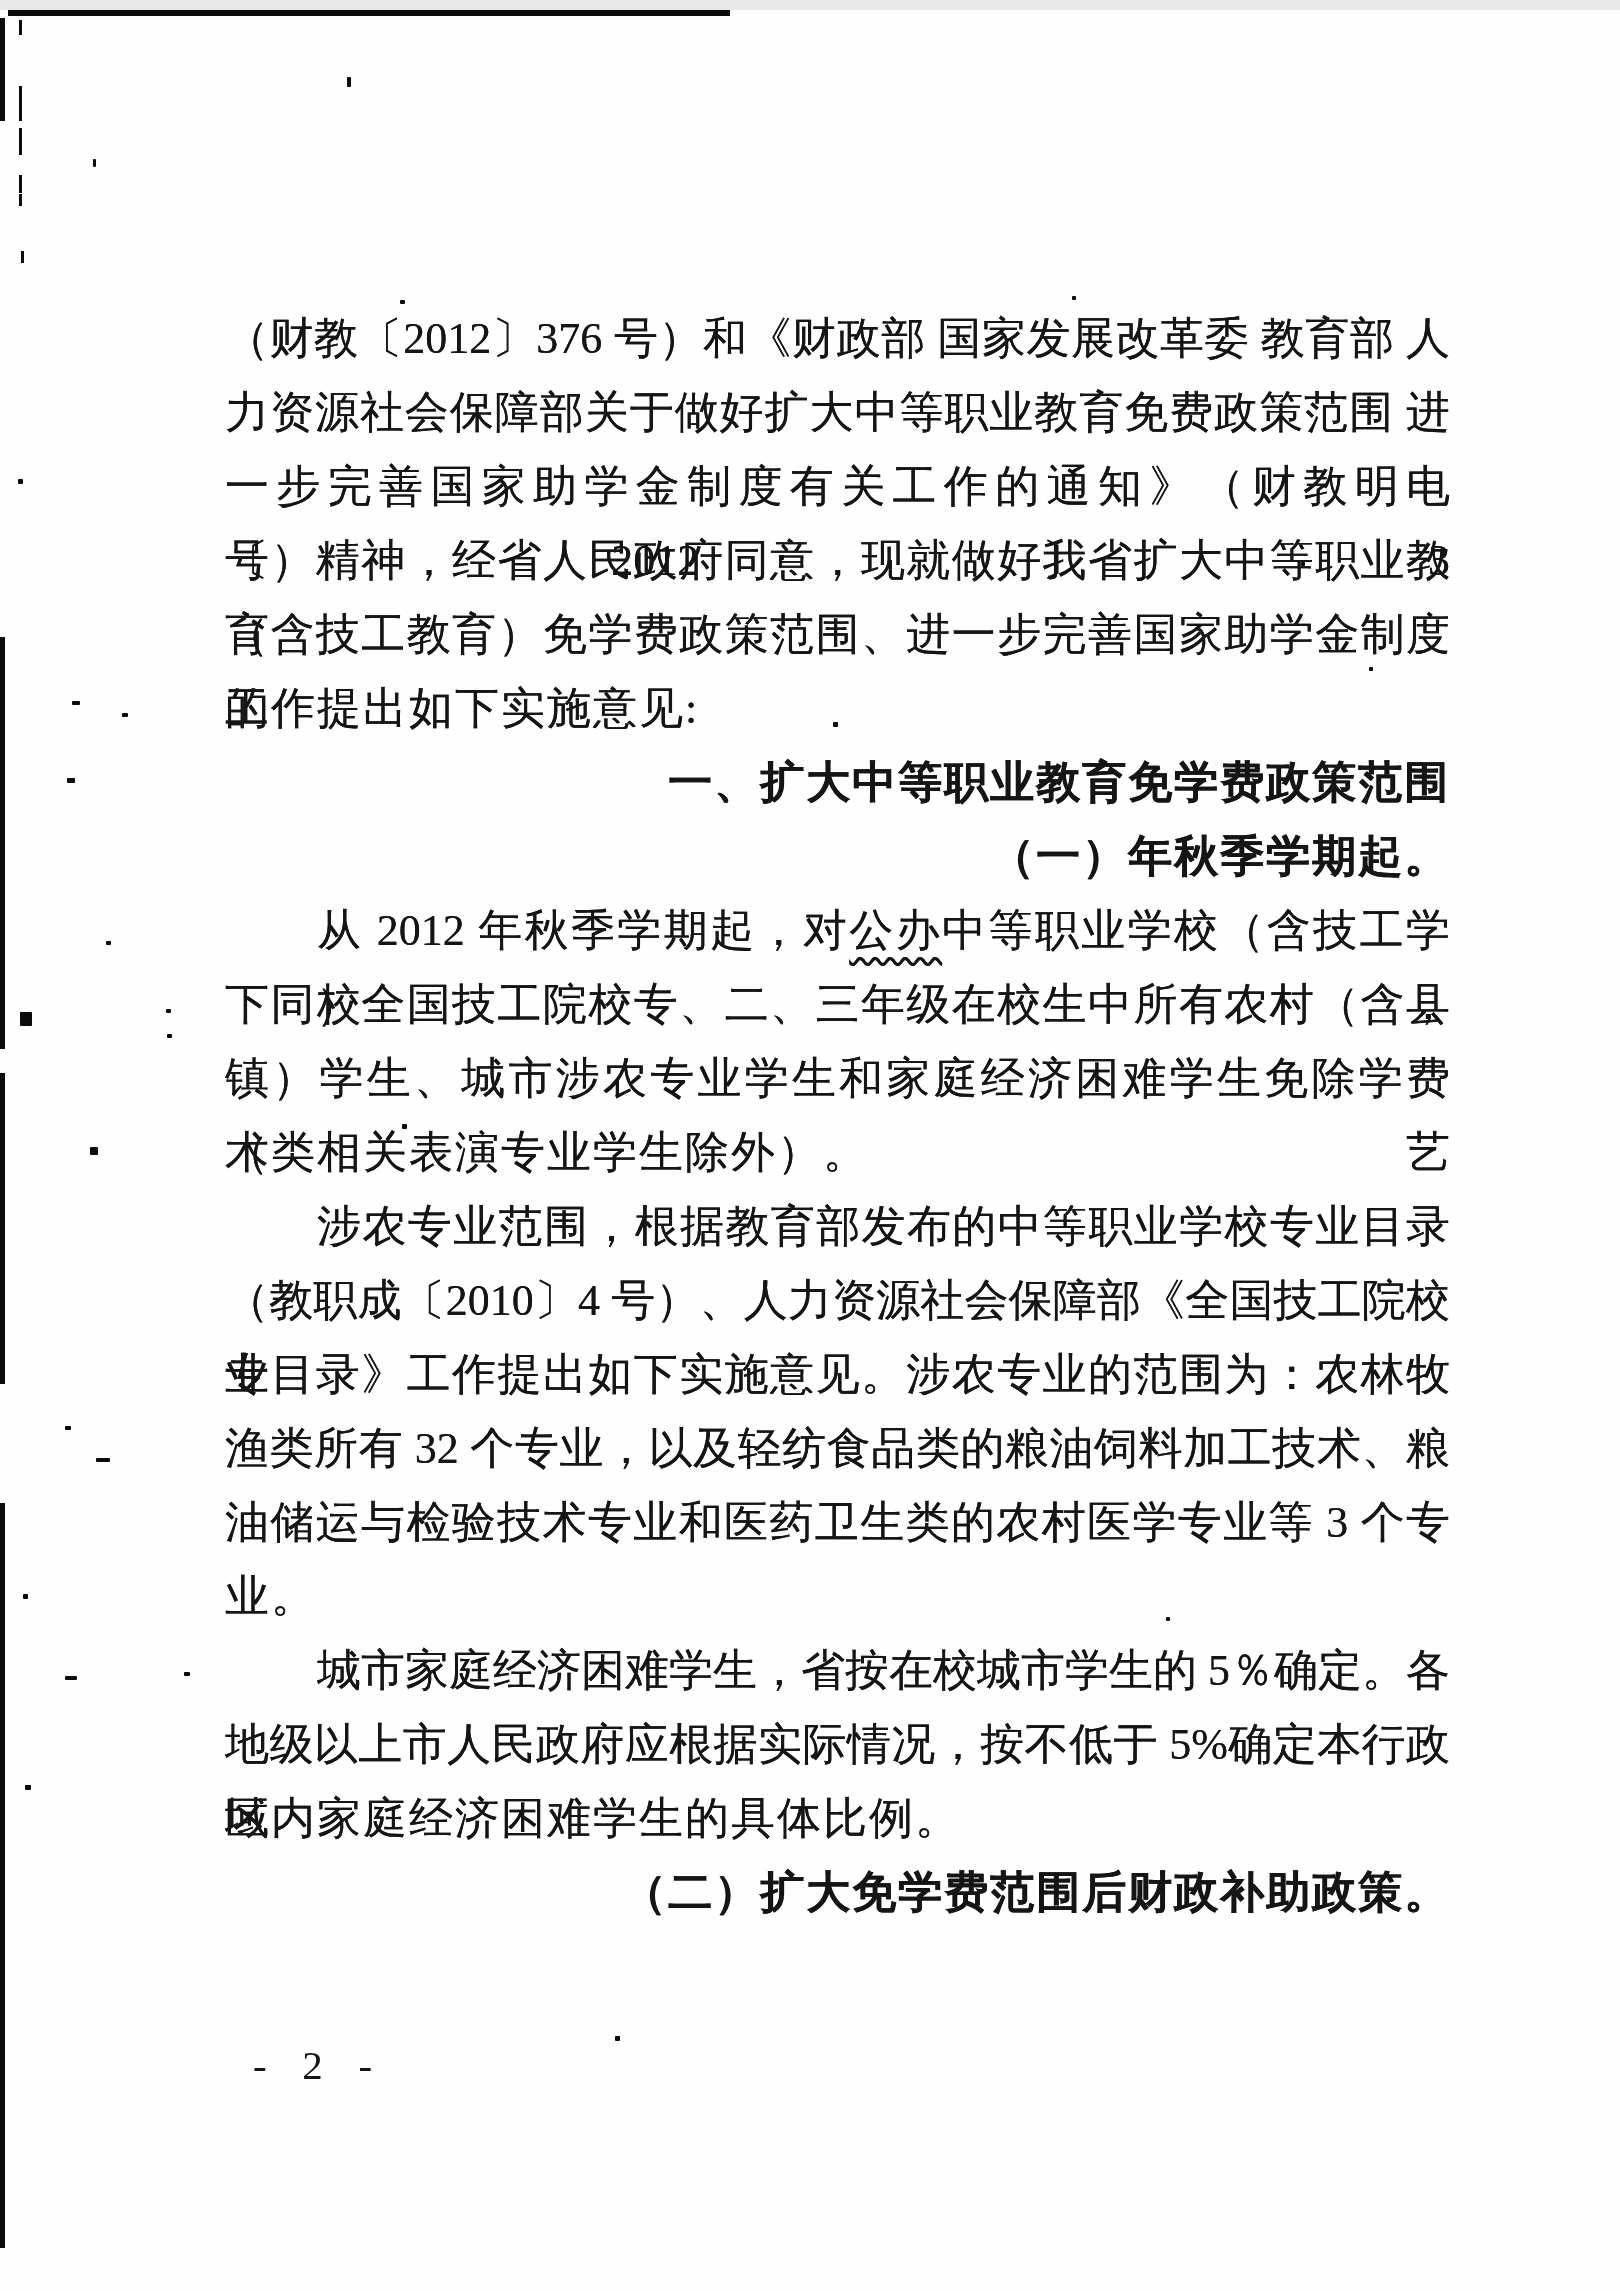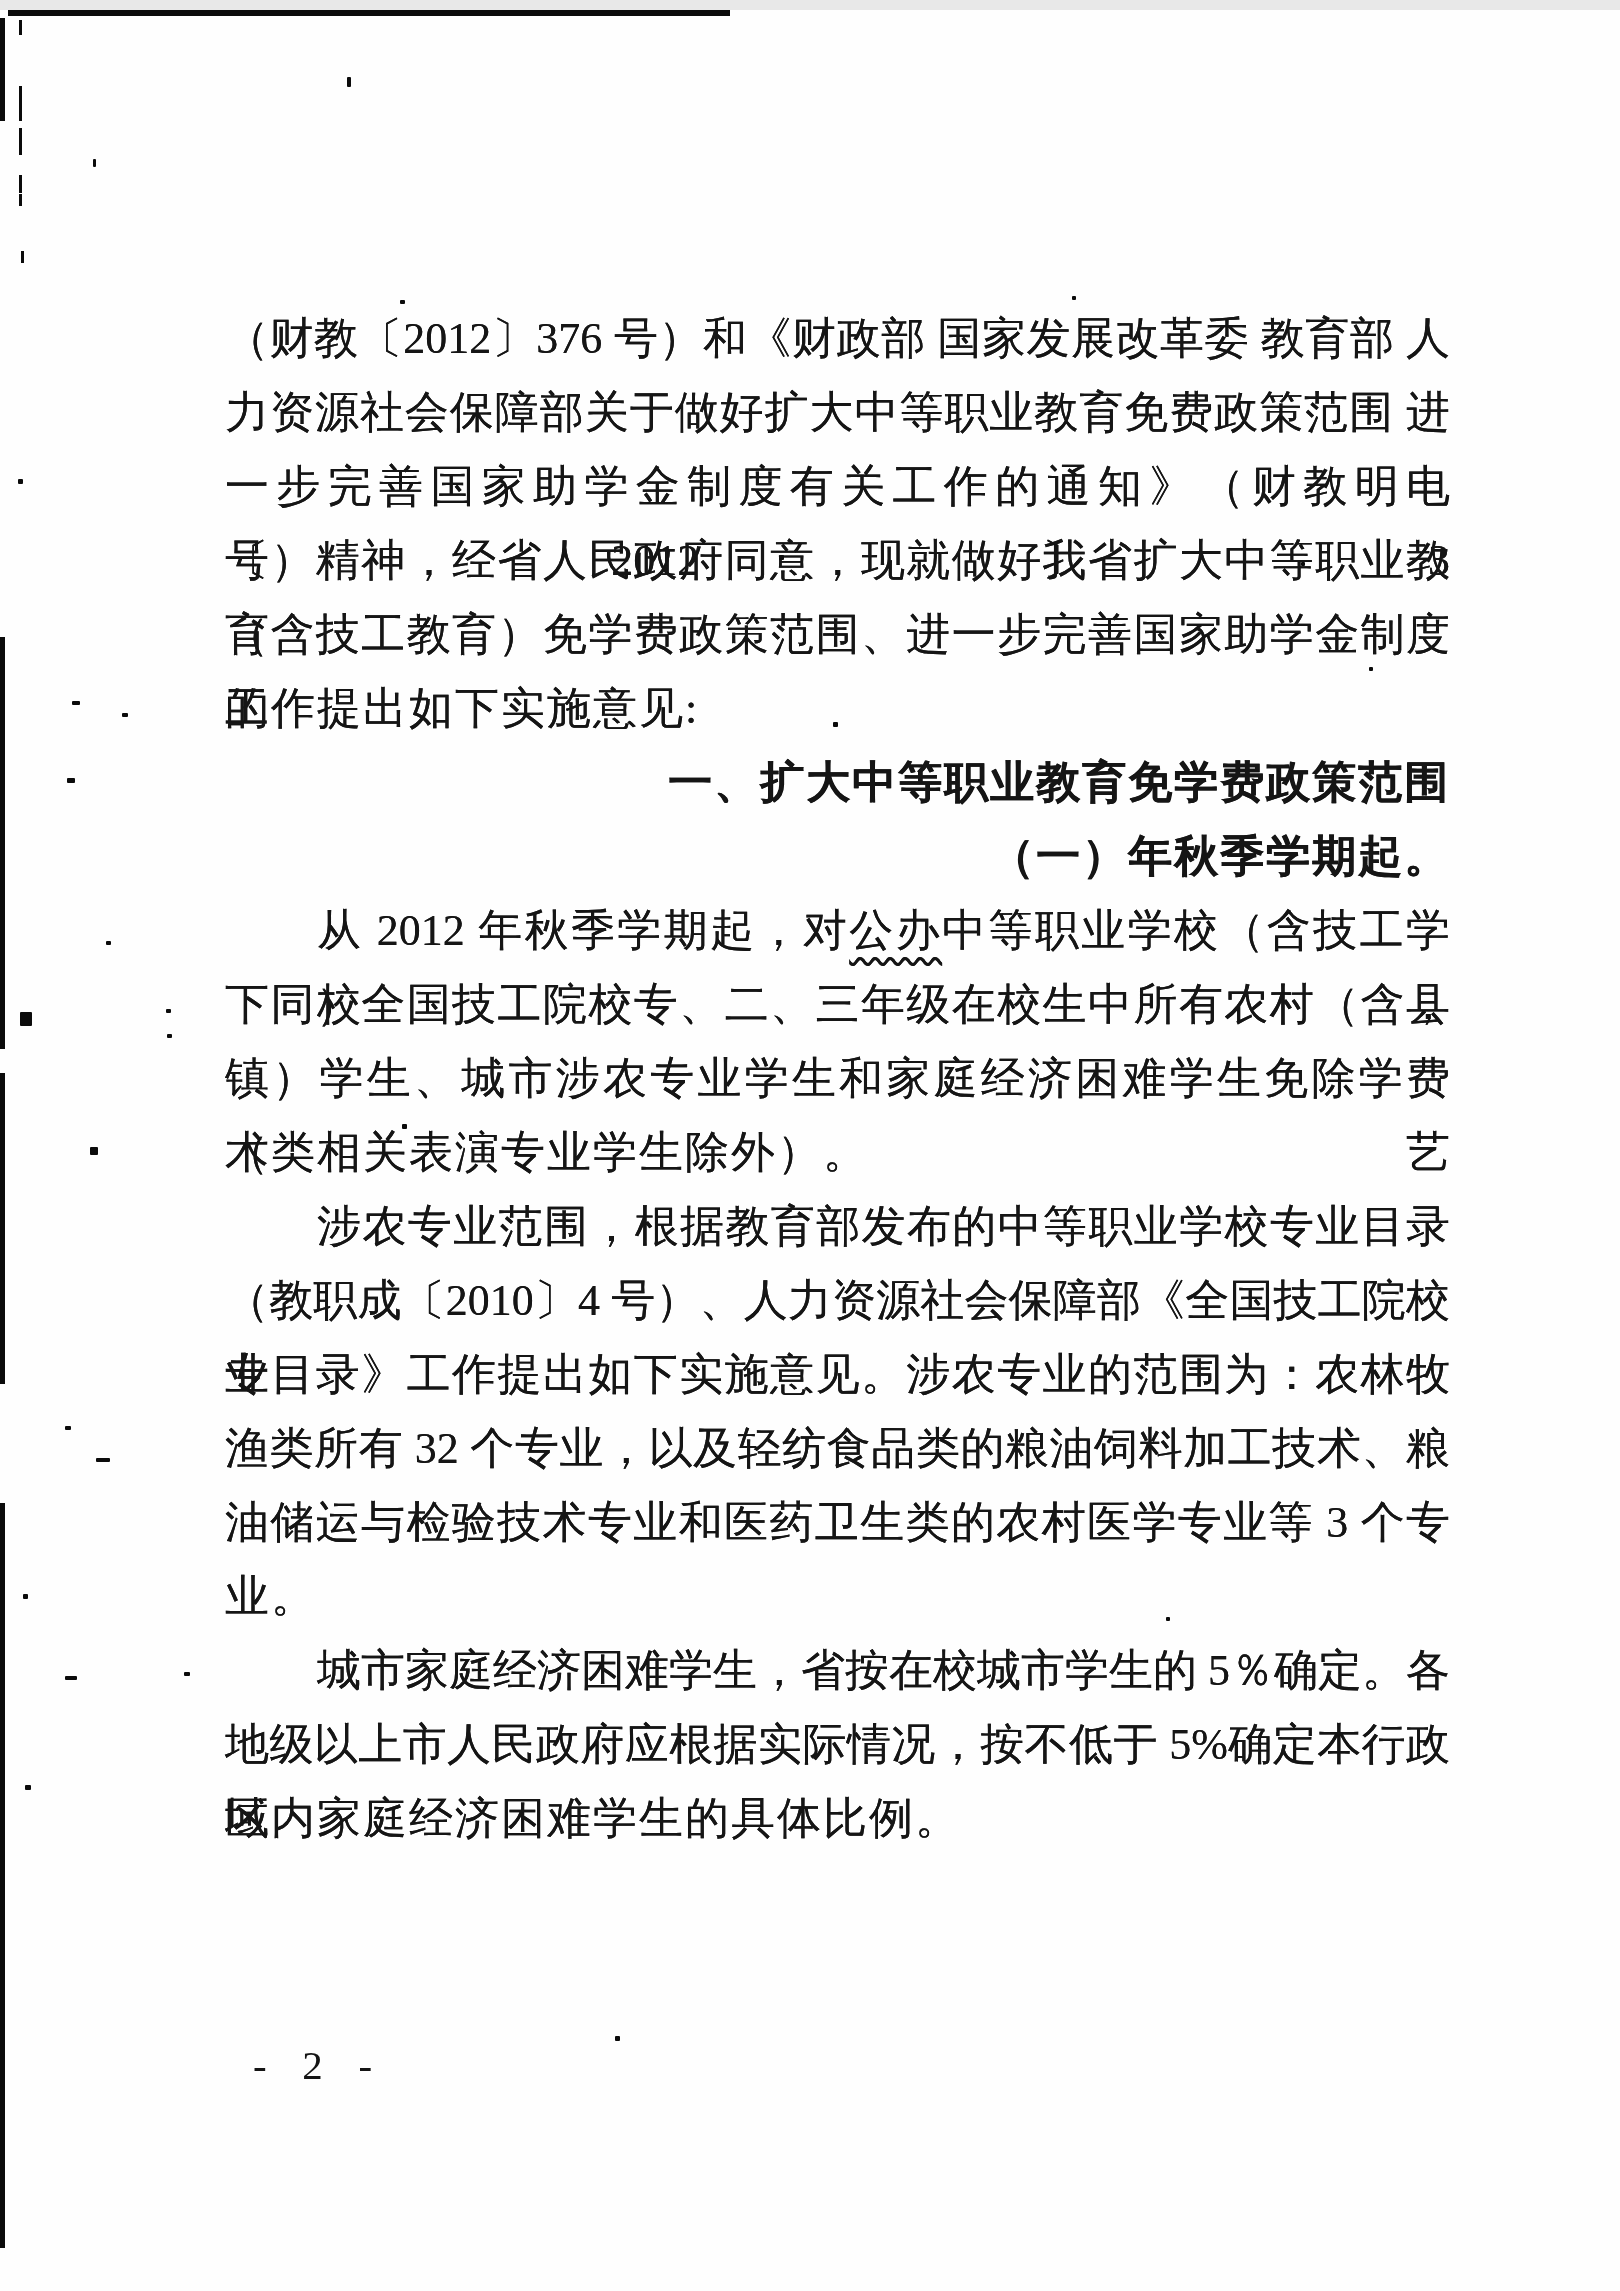--- a/index.html
+++ b/index.html
@@ -83,20 +83,21 @@
       <div class="line">术类相关表演专业学生除外）。</div>
       <div class="line indent justify">涉农专业范围，根据教育部发布的中等职业学校专业目录</div>
       <div class="line justify">（教职成〔2010〕4 号）、人力资源社会保障部《全国技工院校专</div>
       <div class="line justify">业目录》工作提出如下实施意见。涉农专业的范围为：农林牧</div>
       <div class="line justify">渔类所有 32 个专业，以及轻纺食品类的粮油饲料加工技术、粮</div>
       <div class="line justify">油储运与检验技术专业和医药卫生类的农村医学专业等 3 个专</div>
       <div class="line">业。</div>
       <div class="line indent justify">城市家庭经济困难学生，省按在校城市学生的 5％确定。各</div>
       <div class="line justify">地级以上市人民政府应根据实际情况，按不低于 5%确定本行政区</div>
       <div class="line">域内家庭经济困难学生的具体比例。</div>
+      <div class="line bold indent">（二）扩大免学费范围后财政补助政策。</div>
     </div>
   <div class="footer">- 2 -</div>
   <div id="marks-layer">
       <div class="mark " style="left: 7.8px; top: 0px; width: 722px; height: 5.9px;"></div>
       <div class="mark " style="left: 0px; top: 7.8px; width: 4.9px; height: 103px;"></div>
       <div class="mark " style="left: 0px; top: 627px; width: 4.9px; height: 412px;"></div>
       <div class="mark " style="left: 0px; top: 1063px; width: 4.9px; height: 311px;"></div>
       <div class="mark " style="left: 0px; top: 1493px; width: 4.9px; height: 745px;"></div>
       <div class="mark " style="left: 18.6px; top: 9.8px; width: 3.9px; height: 15.7px;"></div>
       <div class="mark " style="left: 18.6px; top: 76px; width: 3.9px; height: 35px;"></div>

